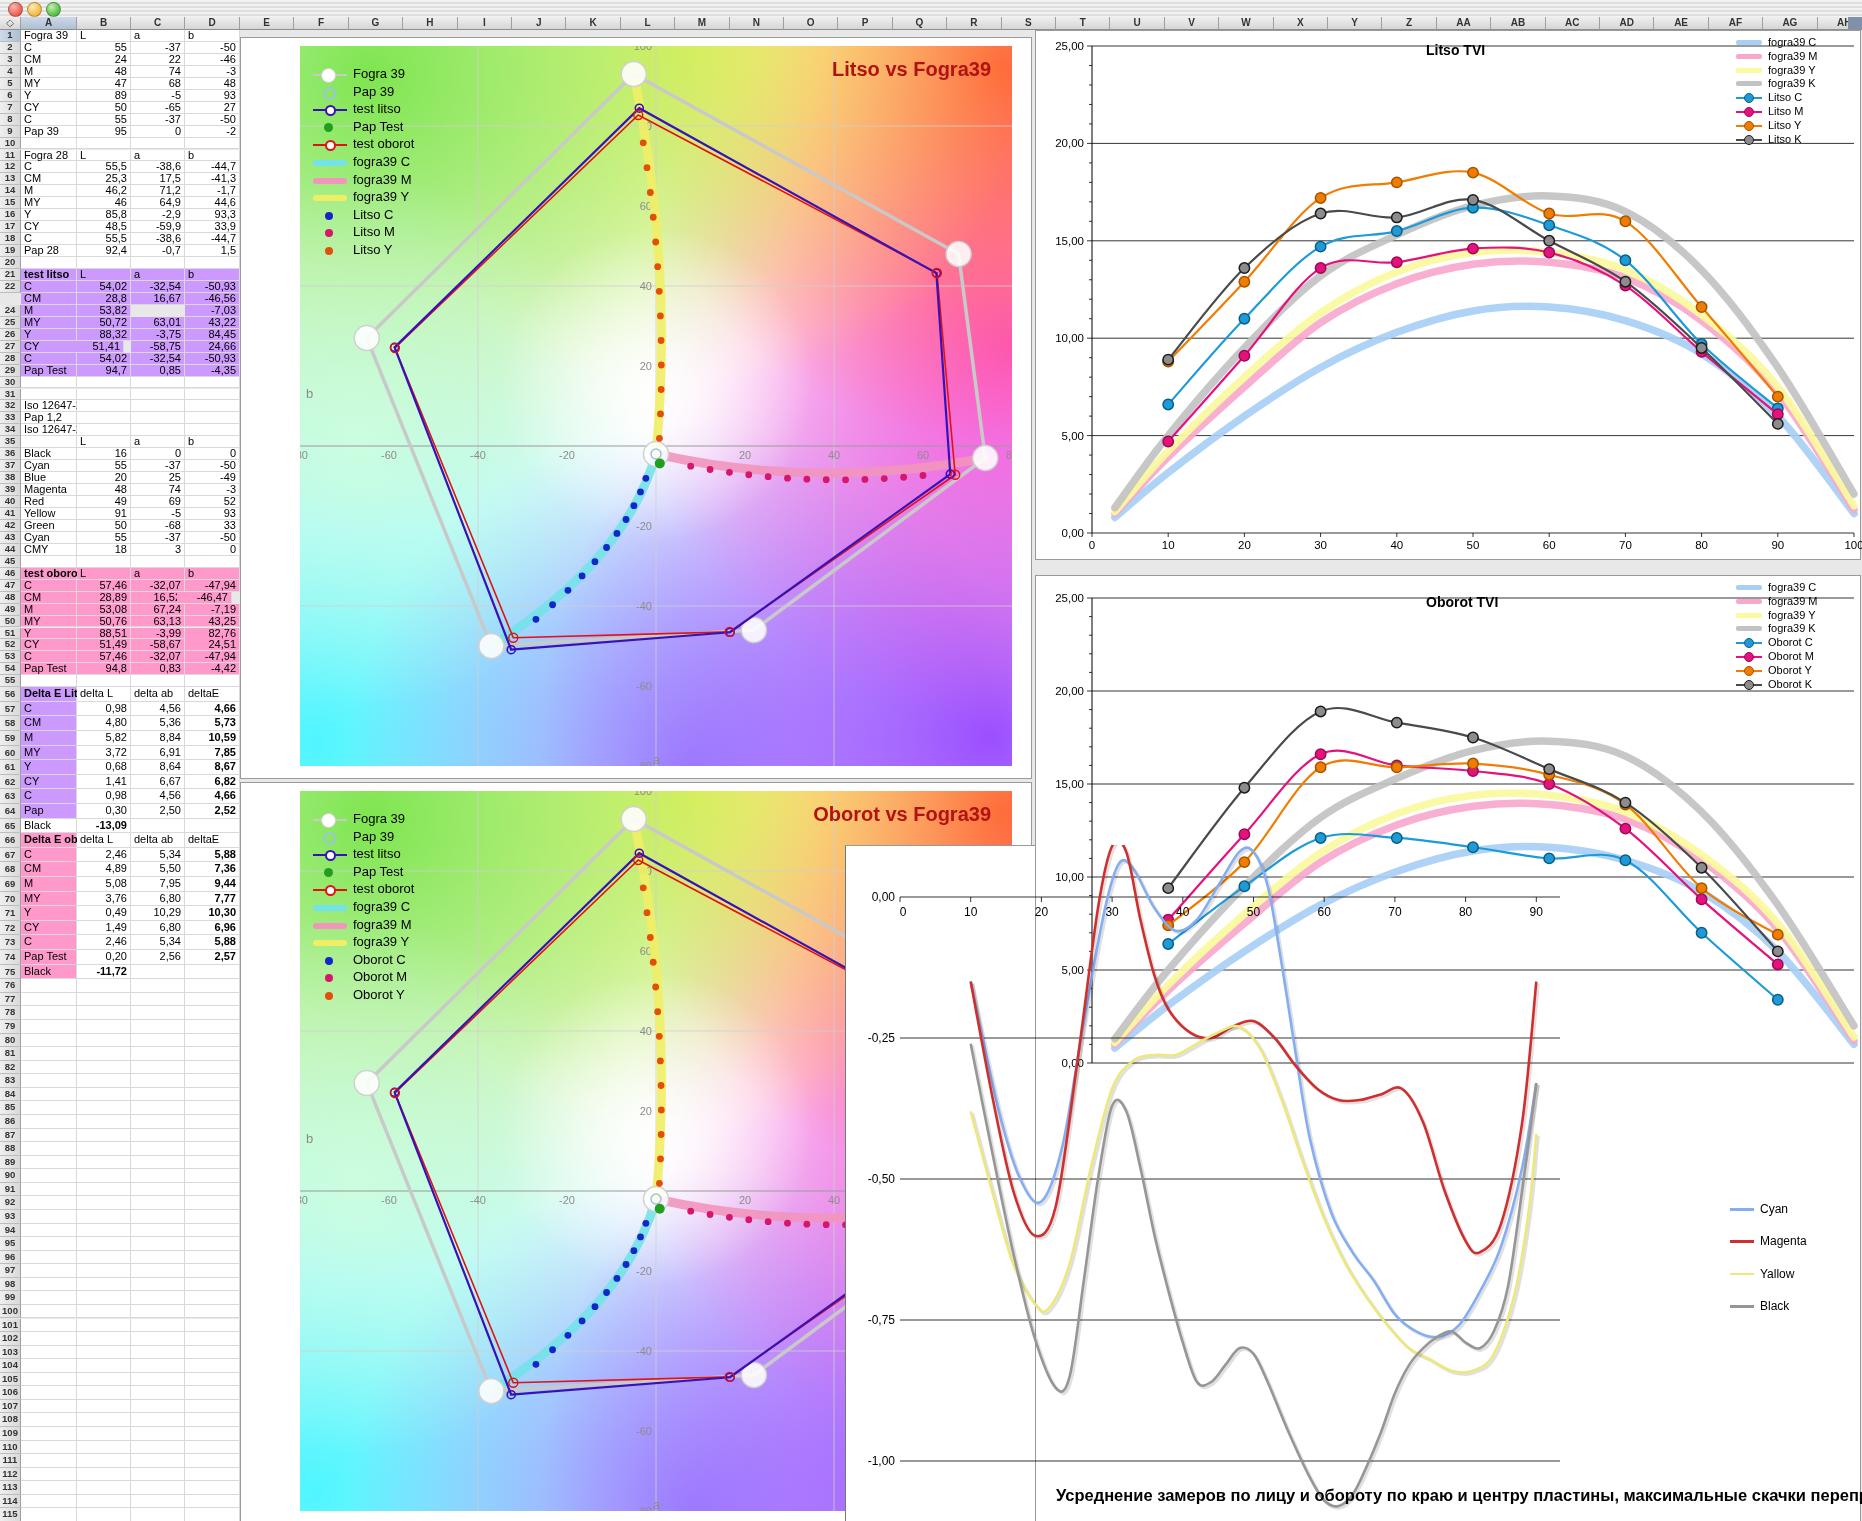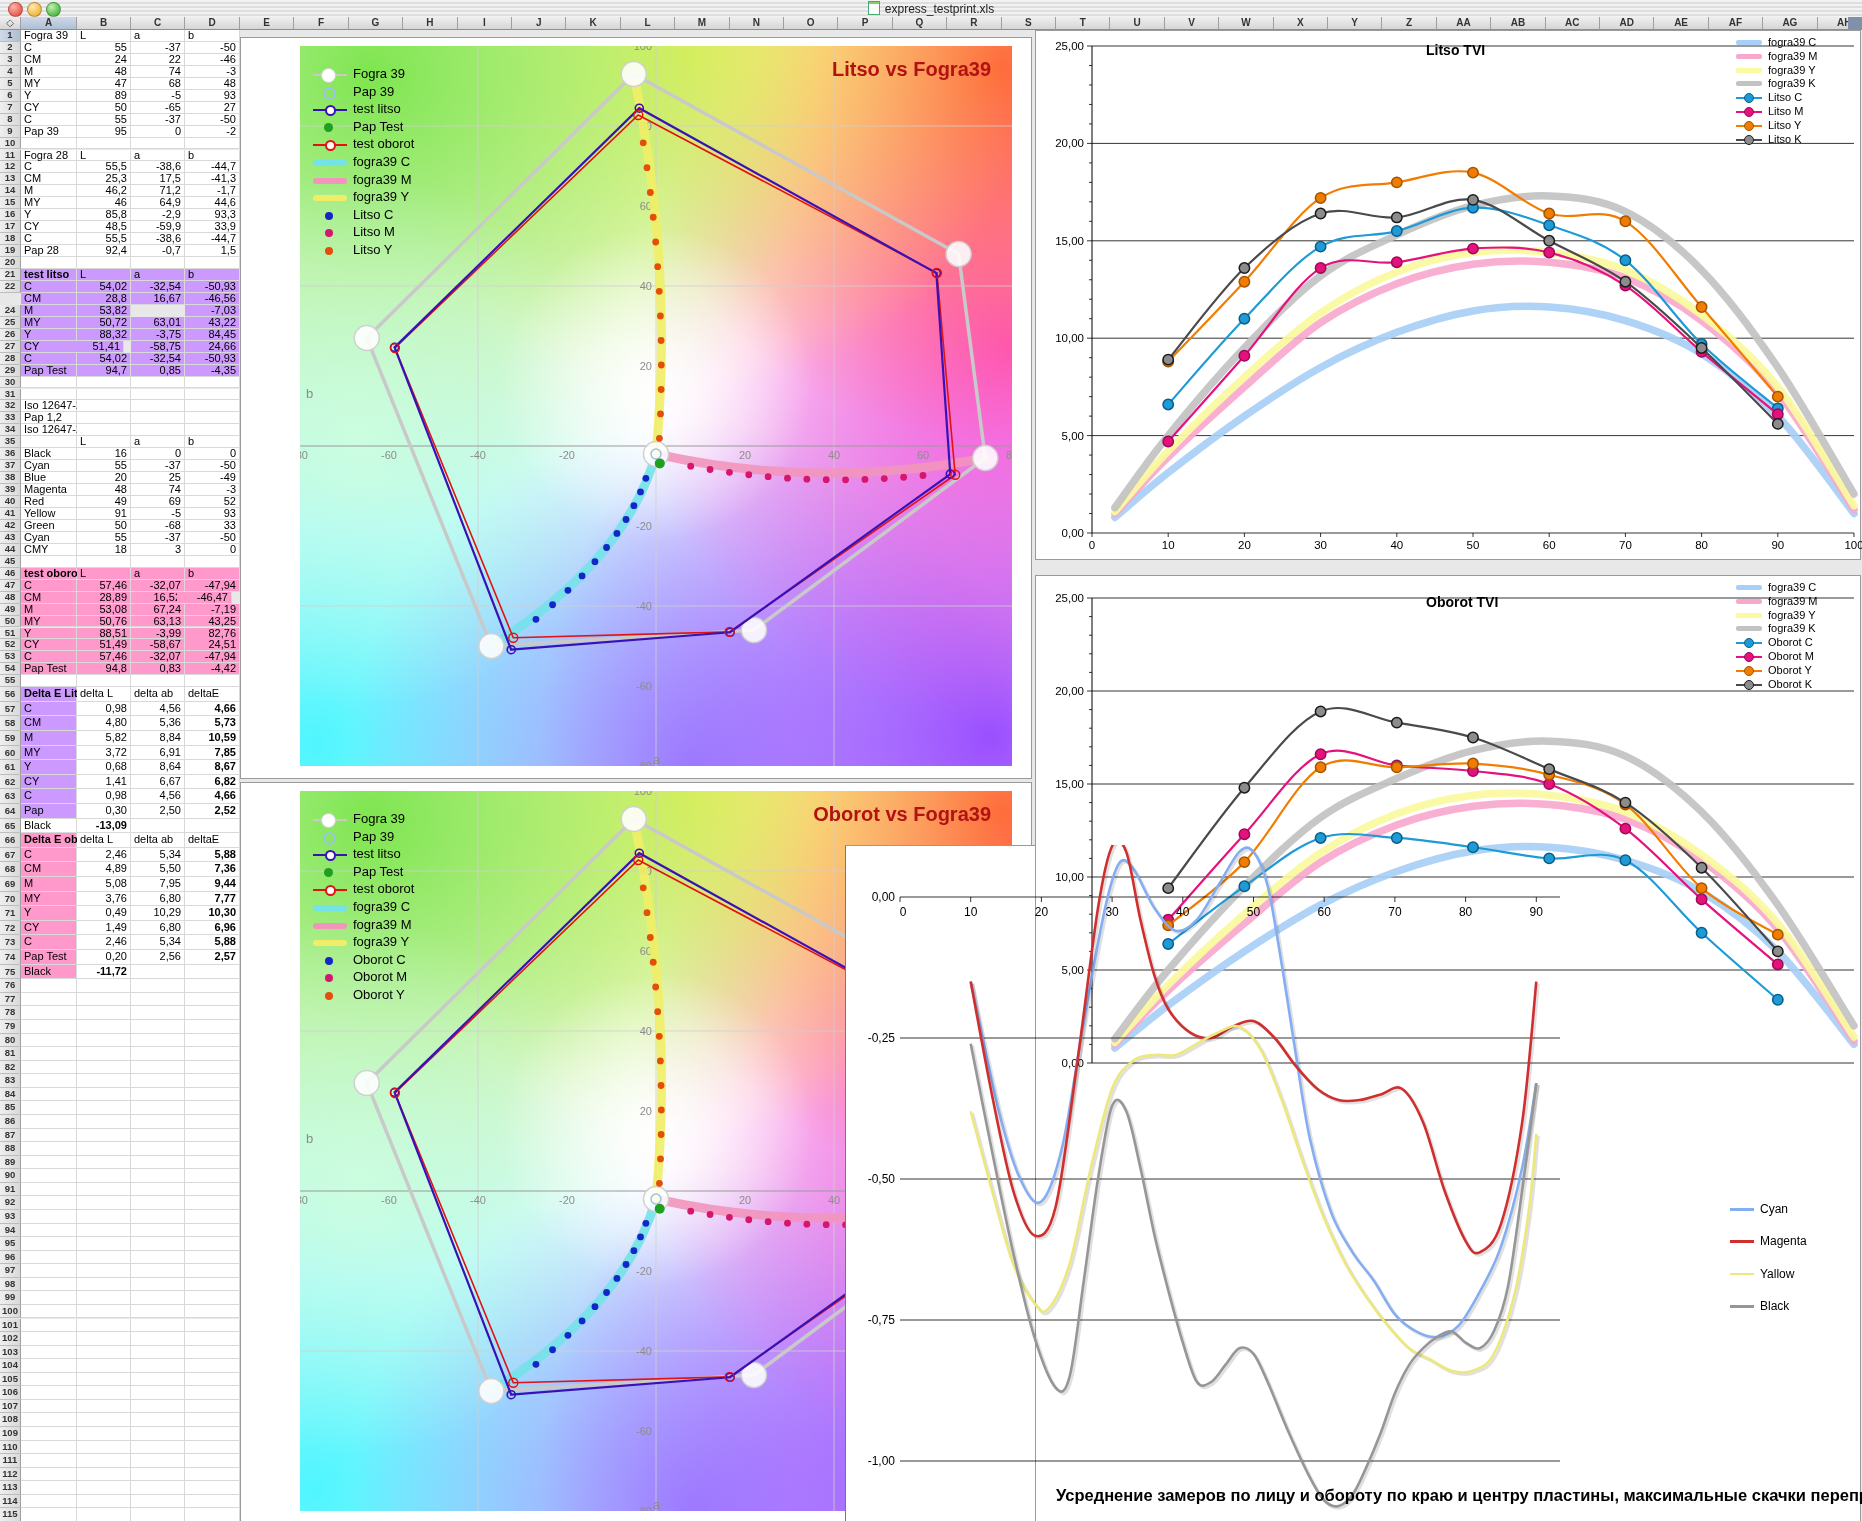--- a/index.html
+++ b/index.html
@@ -58,21 +58,20 @@
   svg{position:absolute;left:0;top:0;}
   #bottom-note{position:absolute;font-size:16.5px;font-weight:bold;color:#000;white-space:nowrap;}
 </style>
 </head>
 <body>
 
 <div id="titlebar">
   <div id="tl-close" class="tl"></div>
   <div id="tl-min" class="tl"></div>
   <div id="tl-zoom" class="tl"></div>
-  <div id="wtitle"><span id="doc-icon"></span><span>express_testprint.xls</span></div>
 </div>
 
 <div id="colhdrs">
     <div class="corner" style="left: 0px; width: 20px;">◇</div>
     <div class="colhdr sel" style="left: 21px; width: 55px;">A</div>
     <div class="colhdr" style="left: 77px; width: 53px;">B</div>
     <div class="colhdr" style="left: 131px; width: 53px;">C</div>
     <div class="colhdr" style="left: 185px; width: 54px;">D</div>
     <div class="colhdr" style="left: 240px; width: 53.4px;">E</div>
     <div class="colhdr" style="left: 294.4px; width: 53.4px;">F</div>

